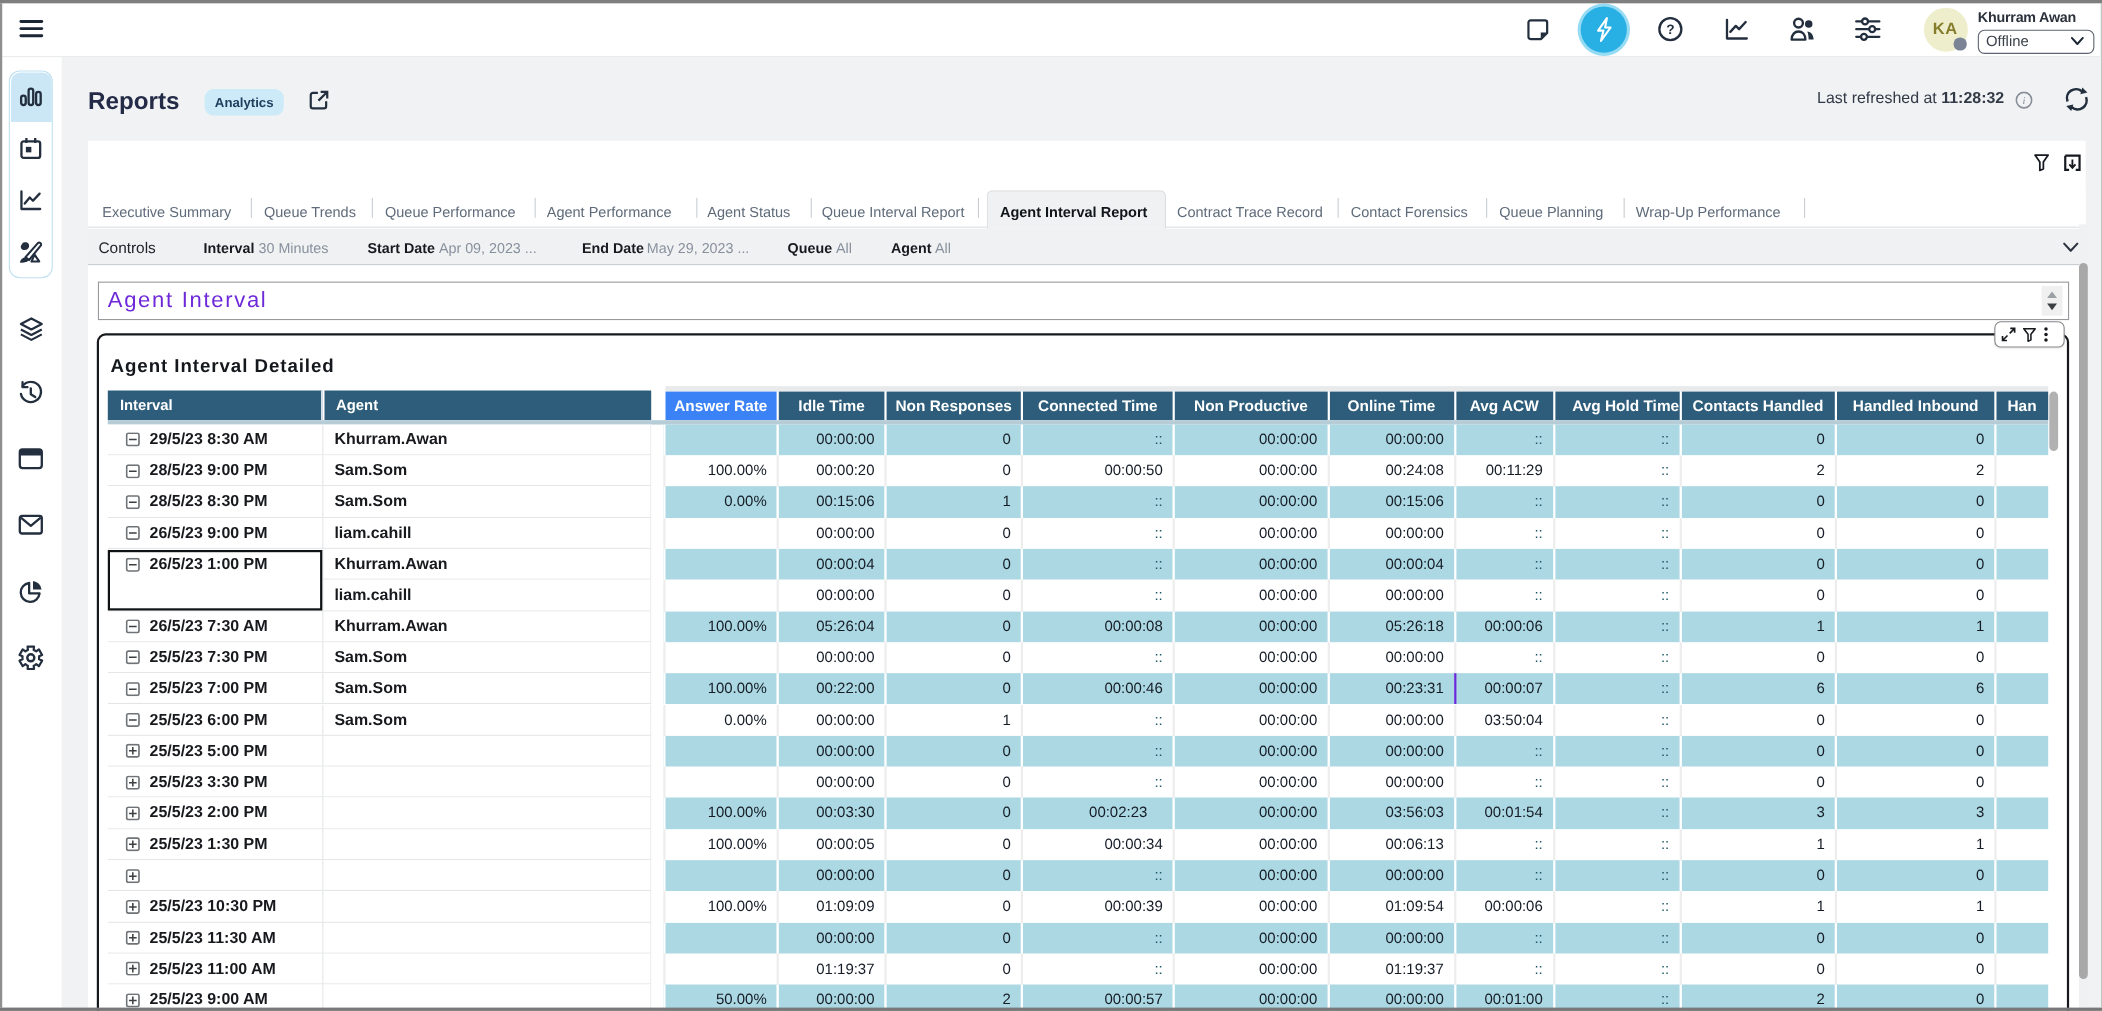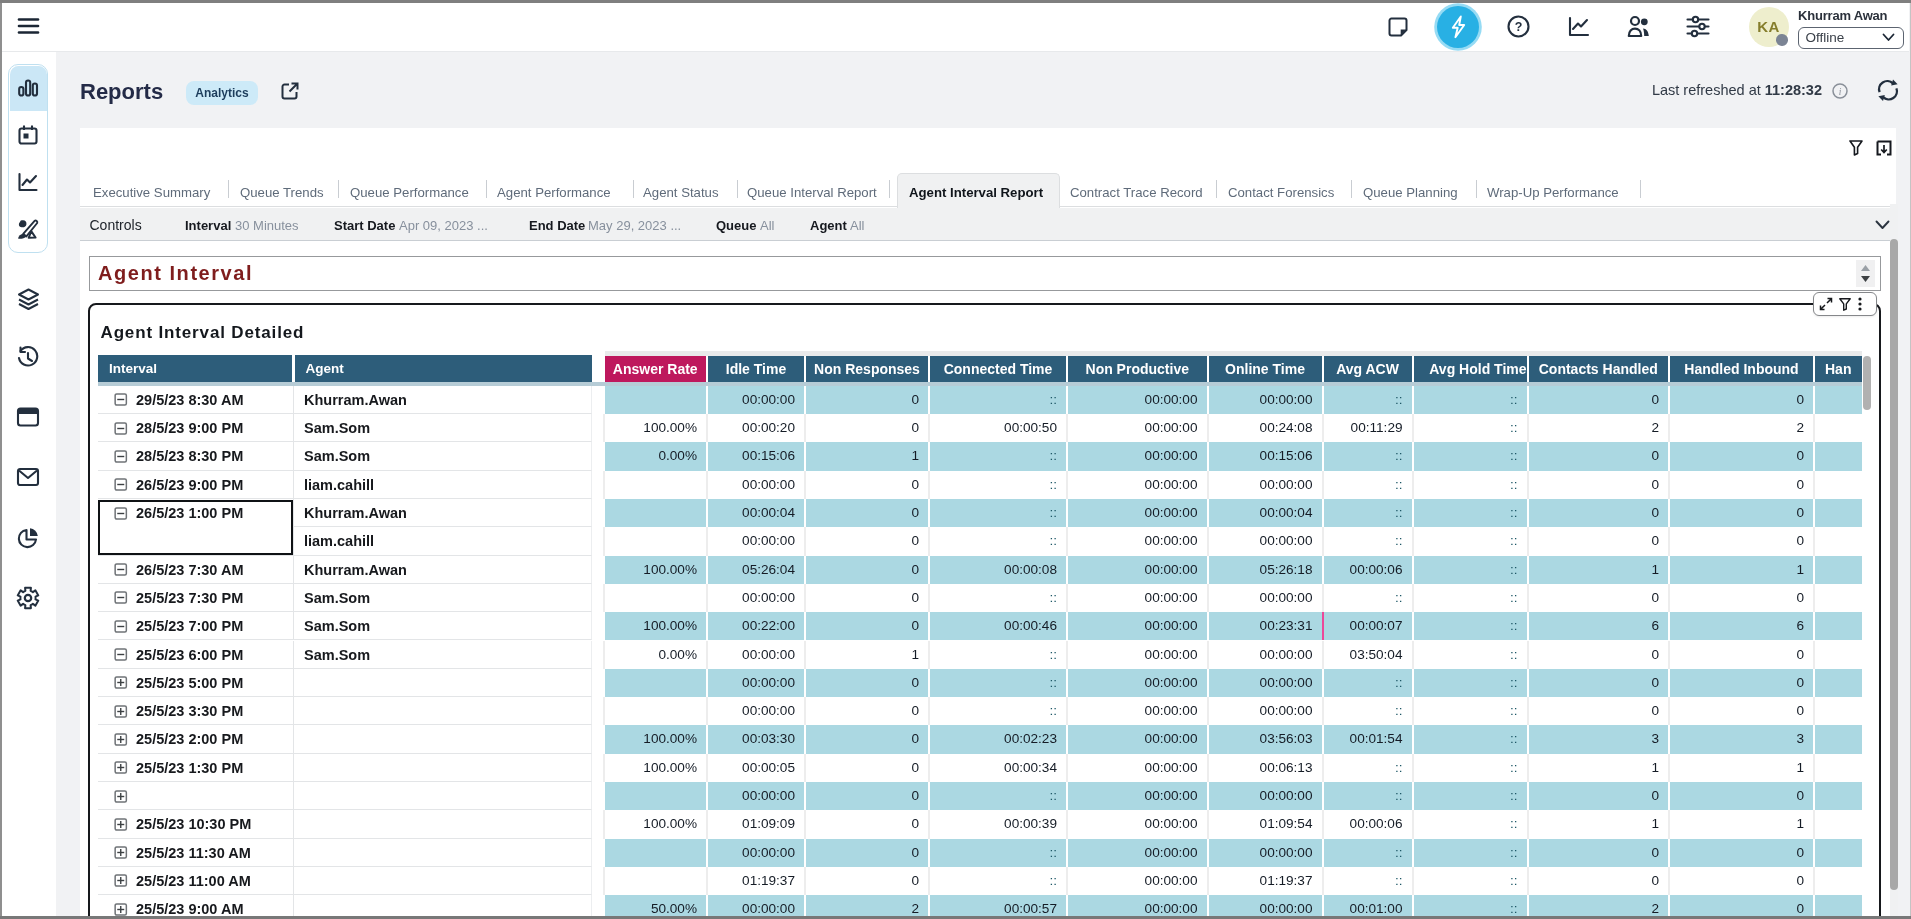--- a/index.html
+++ b/index.html
@@ -163,21 +163,21 @@
 <div class="abs" style="left:529px;top:218px;font-size:13px;font-weight:bold;color:#16191f;">End Date</div>
 <div class="abs" style="left:588px;top:218px;font-size:13px;color:#87909d;">May 29, 2023 ...</div>
 <div class="abs" style="left:716px;top:218px;font-size:13px;font-weight:bold;color:#16191f;">Queue</div>
 <div class="abs" style="left:760px;top:218px;font-size:13px;color:#87909d;">All</div>
 <div class="abs" style="left:810px;top:218px;font-size:13px;font-weight:bold;color:#16191f;">Agent</div>
 <div class="abs" style="left:850px;top:218px;font-size:13px;color:#87909d;">All</div>
 <svg class="abs" style="left:1875px;top:220px" width="15" height="10" viewBox="0 0 15 10">
     <path d="M1.5 1.5 L7.5 8 L13.5 1.5" fill="none" stroke="#2b3440" stroke-width="1.9" stroke-linecap="round" stroke-linejoin="round"></path>
   </svg>
 <div class="abs" style="left:89px;top:256px;width:1792px;height:34.5px;background:#fff;border:1.2px solid #97999c;"></div>
-<div class="abs" style="left:98px;top:262px;font-size:20px;letter-spacing:1.55px;font-weight:bold;color:#7f1d1d;">Agent Interval</div>
+<div class="abs" style="left:98px;top:262px;font-size:20px;letter-spacing:1.55px;font-weight:normal;color:#6d28d9;">Agent Interval</div>
 <div class="abs" style="left:1856px;top:260px;width:19px;height:27px;background:#f0f0f1;"></div>
 <svg class="abs" style="left:1860px;top:264px" width="11" height="8" viewBox="0 0 11 8">
     <path d="M1 7 L5.5 1 L10 7 z" fill="#9aa0a6"></path>
   </svg>
 <svg class="abs" style="left:1860px;top:275px" width="11" height="8" viewBox="0 0 11 8">
     <path d="M1 1 L5.5 7 L10 1 z" fill="#3c4043"></path>
   </svg>
 <div class="abs" style="left:88px;top:303px;width:1793px;height:627px;background:#fff;border:2px solid #17191d;border-radius:8px;"></div>
 <div class="abs" style="left:100.5px;top:323px;font-size:17px;letter-spacing:0.85px;font-weight:bold;color:#14181d;">Agent Interval Detailed</div>
 <div class="abs" style="left:1813px;top:292px;width:64px;height:24px;background:#fff;border:1.3px solid #85878a;border-radius:6px;box-shadow:0 1px 2px rgba(0,0,0,0.08);"></div>
@@ -191,21 +191,21 @@
 <path d="M0.8 0.8 h10.4 L7.3 5.9 V11 L4.7 12.2 V5.9 z" fill="none" stroke="#17191d" stroke-width="1.4" stroke-linejoin="round"></path>
   </svg>
 <svg class="abs" style="left:1858px;top:297px" width="4" height="14" viewBox="0 0 4 14">
 <circle cx="2" cy="2" r="1.6" fill="#17191d"></circle>
     <circle cx="2" cy="7" r="1.6" fill="#17191d"></circle>
     <circle cx="2" cy="12" r="1.6" fill="#17191d"></circle>
   </svg>
 <div class="abs" style="left:605px;top:351px;width:1257px;height:4.5px;background:#e9eaeb;"></div>
 <div class="abs" style="left:98px;top:355px;width:195px;height:27.2px;background:#2d5d7a;color:#fff;font-weight:bold;font-size:13.5px;line-height:27.2px;padding-left:11px;border-right:1.5px solid #fff;">Interval</div>
 <div class="abs" style="left:294.5px;top:355px;width:297.5px;height:27.2px;background:#2d5d7a;color:#fff;font-weight:bold;font-size:13.5px;line-height:27.2px;padding-left:11px;">Agent</div>
-<div class="abs" style="left:604.5px;top:355.5px;width:101.5px;height:26.7px;background:#be185d;color:#fff;font-weight:bold;font-size:14px;line-height:26.7px;text-align:center;overflow:hidden;">Answer Rate</div>
+<div class="abs" style="left:604.5px;top:355.5px;width:101.5px;height:26.7px;background:#3b82f6;color:#fff;font-weight:bold;font-size:14px;line-height:26.7px;text-align:center;overflow:hidden;">Answer Rate</div>
 <div class="abs" style="left:708px;top:355.5px;width:96px;height:26.7px;background:#2d5d7a;color:#fff;font-weight:bold;font-size:14px;line-height:26.7px;text-align:center;overflow:hidden;">Idle Time</div>
 <div class="abs" style="left:806px;top:355.5px;width:122px;height:26.7px;background:#2d5d7a;color:#fff;font-weight:bold;font-size:14px;line-height:26.7px;text-align:center;overflow:hidden;">Non Responses</div>
 <div class="abs" style="left:930px;top:355.5px;width:136px;height:26.7px;background:#2d5d7a;color:#fff;font-weight:bold;font-size:14px;line-height:26.7px;text-align:center;overflow:hidden;">Connected Time</div>
 <div class="abs" style="left:1068px;top:355.5px;width:138.5px;height:26.7px;background:#2d5d7a;color:#fff;font-weight:bold;font-size:14px;line-height:26.7px;text-align:center;overflow:hidden;">Non Productive</div>
 <div class="abs" style="left:1208.5px;top:355.5px;width:113.0px;height:26.7px;background:#2d5d7a;color:#fff;font-weight:bold;font-size:14px;line-height:26.7px;text-align:center;overflow:hidden;">Online Time</div>
 <div class="abs" style="left:1323.5px;top:355.5px;width:88.0px;height:26.7px;background:#2d5d7a;color:#fff;font-weight:bold;font-size:14px;line-height:26.7px;text-align:center;overflow:hidden;">Avg ACW</div>
 <div class="abs" style="left:1413.5px;top:355.5px;width:113.0px;height:26.7px;background:#2d5d7a;color:#fff;font-weight:bold;font-size:14px;line-height:26.7px;text-align:right;overflow:hidden;">Avg Hold Time</div>
 <div class="abs" style="left:1528.5px;top:355.5px;width:139.5px;height:26.7px;background:#2d5d7a;color:#fff;font-weight:bold;font-size:14px;line-height:26.7px;text-align:center;overflow:hidden;">Contacts Handled</div>
 <div class="abs" style="left:1670px;top:355.5px;width:143px;height:26.7px;background:#2d5d7a;color:#fff;font-weight:bold;font-size:14px;line-height:26.7px;text-align:center;overflow:hidden;">Handled Inbound</div>
 <div class="abs" style="left:1815px;top:355.5px;width:47px;height:26.7px;background:#2d5d7a;color:#fff;font-weight:bold;font-size:14px;line-height:26.7px;text-align:left;padding-left:10px;overflow:hidden;">Han</div>
@@ -380,21 +380,21 @@
     </g>
   </svg>
 <div class="abs" style="left:136px;top:612.2px;height:28.30px;line-height:28.30px;font-size:14.5px;font-weight:bold;color:#17191d;">25/5/23 7:00 PM</div>
 <div class="abs" style="left:304px;top:612.2px;height:28.30px;line-height:28.30px;font-size:14.5px;font-weight:bold;color:#17191d;">Sam.Som</div>
 <div class="abs" style="left:602.5px;top:612.2px;width:103.5px;height:28.30px;background:#abd8e2;border-left:2px solid #fff;font-size:13.6px;color:#151c26;line-height:28.30px;text-align:right;padding-right:9px;">100.00%</div>
 <div class="abs" style="left:706px;top:612.2px;width:98px;height:28.30px;background:#abd8e2;border-left:2px solid #fff;font-size:13.6px;color:#151c26;line-height:28.30px;text-align:right;padding-right:9px;">00:22:00</div>
 <div class="abs" style="left:804px;top:612.2px;width:124px;height:28.30px;background:#abd8e2;border-left:2px solid #fff;font-size:13.6px;color:#151c26;line-height:28.30px;text-align:right;padding-right:9px;">0</div>
 <div class="abs" style="left:928px;top:612.2px;width:138px;height:28.30px;background:#abd8e2;border-left:2px solid #fff;font-size:13.6px;color:#151c26;line-height:28.30px;text-align:right;padding-right:9px;">00:00:46</div>
 <div class="abs" style="left:1066px;top:612.2px;width:140.5px;height:28.30px;background:#abd8e2;border-left:2px solid #fff;font-size:13.6px;color:#151c26;line-height:28.30px;text-align:right;padding-right:9px;">00:00:00</div>
 <div class="abs" style="left:1206.5px;top:612.2px;width:115.0px;height:28.30px;background:#abd8e2;border-left:2px solid #fff;font-size:13.6px;color:#151c26;line-height:28.30px;text-align:right;padding-right:9px;">00:23:31</div>
-<div class="abs" style="left:1321.5px;top:612.2px;width:90.0px;height:28.30px;background:#abd8e2;border-left:2px solid #ec4899;font-size:13.6px;color:#151c26;line-height:28.30px;text-align:right;padding-right:9px;">00:00:07</div>
+<div class="abs" style="left:1321.5px;top:612.2px;width:90.0px;height:28.30px;background:#abd8e2;border-left:2px solid #6d28d9;font-size:13.6px;color:#151c26;line-height:28.30px;text-align:right;padding-right:9px;">00:00:07</div>
 <div class="abs" style="left:1411.5px;top:612.2px;width:115.0px;height:28.30px;background:#abd8e2;border-left:2px solid #fff;font-size:13.6px;color:#1d5766;line-height:28.30px;text-align:right;padding-right:9px;">::</div>
 <div class="abs" style="left:1526.5px;top:612.2px;width:141.5px;height:28.30px;background:#abd8e2;border-left:2px solid #fff;font-size:13.6px;color:#151c26;line-height:28.30px;text-align:right;padding-right:9px;">6</div>
 <div class="abs" style="left:1668px;top:612.2px;width:145px;height:28.30px;background:#abd8e2;border-left:2px solid #fff;font-size:13.6px;color:#151c26;line-height:28.30px;text-align:right;padding-right:9px;">6</div>
 <div class="abs" style="left:1813px;top:612.2px;width:49px;height:28.30px;background:#abd8e2;border-left:2px solid #fff;font-size:13.6px;color:#151c26;line-height:28.30px;text-align:right;padding-right:9px;"></div>
 <div class="abs" style="left:98px;top:640.5px;width:195px;height:28.30px;background:#fff;border-bottom:1px solid #e3e5e7;"></div>
 <div class="abs" style="left:293px;top:640.5px;width:299px;height:28.30px;background:#fff;border-bottom:1px solid #e3e5e7;border-left:1px solid #e3e5e7;border-right:1px solid #eceef0;"></div>
 <svg class="abs" style="left:114px;top:648.0px" width="13.5" height="13" viewBox="0 0 13 13">
     <rect x="0.9" y="0.9" width="11.2" height="11.2" rx="1.5" fill="none" stroke="#6f7377" stroke-width="1.5"></rect>
     <g stroke="#3c4043" stroke-width="1.4">
       <line x1="3" y1="6.5" x2="10" y2="6.5"></line>
@@ -461,21 +461,21 @@
     <rect x="0.9" y="0.9" width="11.2" height="11.2" rx="1.5" fill="none" stroke="#6f7377" stroke-width="1.5"></rect>
     <g stroke="#3c4043" stroke-width="1.4">
       <line x1="3" y1="6.5" x2="10" y2="6.5"></line>
       <line x1="6.5" y1="3" x2="6.5" y2="10"></line>
     </g>
   </svg>
 <div class="abs" style="left:136px;top:725.4px;height:28.30px;line-height:28.30px;font-size:14.5px;font-weight:bold;color:#17191d;">25/5/23 2:00 PM</div>
 <div class="abs" style="left:602.5px;top:725.4px;width:103.5px;height:28.30px;background:#abd8e2;border-left:2px solid #fff;font-size:13.6px;color:#151c26;line-height:28.30px;text-align:right;padding-right:9px;">100.00%</div>
 <div class="abs" style="left:706px;top:725.4px;width:98px;height:28.30px;background:#abd8e2;border-left:2px solid #fff;font-size:13.6px;color:#151c26;line-height:28.30px;text-align:right;padding-right:9px;">00:03:30</div>
 <div class="abs" style="left:804px;top:725.4px;width:124px;height:28.30px;background:#abd8e2;border-left:2px solid #fff;font-size:13.6px;color:#151c26;line-height:28.30px;text-align:right;padding-right:9px;">0</div>
-<div class="abs" style="left:928px;top:725.4px;width:138px;height:28.30px;background:#abd8e2;border-left:2px solid #fff;font-size:13.6px;color:#151c26;line-height:28.30px;text-align:right;padding-right:9px;">00:02:23</div>
+<div class="abs" style="left:928px;top:725.4px;width:138px;height:28.30px;background:#abd8e2;border-left:2px solid #fff;font-size:13.6px;color:#151c26;line-height:28.30px;text-align:right;padding-right:23px;">00:02:23</div>
 <div class="abs" style="left:1066px;top:725.4px;width:140.5px;height:28.30px;background:#abd8e2;border-left:2px solid #fff;font-size:13.6px;color:#151c26;line-height:28.30px;text-align:right;padding-right:9px;">00:00:00</div>
 <div class="abs" style="left:1206.5px;top:725.4px;width:115.0px;height:28.30px;background:#abd8e2;border-left:2px solid #fff;font-size:13.6px;color:#151c26;line-height:28.30px;text-align:right;padding-right:9px;">03:56:03</div>
 <div class="abs" style="left:1321.5px;top:725.4px;width:90.0px;height:28.30px;background:#abd8e2;border-left:2px solid #fff;font-size:13.6px;color:#151c26;line-height:28.30px;text-align:right;padding-right:9px;">00:01:54</div>
 <div class="abs" style="left:1411.5px;top:725.4px;width:115.0px;height:28.30px;background:#abd8e2;border-left:2px solid #fff;font-size:13.6px;color:#1d5766;line-height:28.30px;text-align:right;padding-right:9px;">::</div>
 <div class="abs" style="left:1526.5px;top:725.4px;width:141.5px;height:28.30px;background:#abd8e2;border-left:2px solid #fff;font-size:13.6px;color:#151c26;line-height:28.30px;text-align:right;padding-right:9px;">3</div>
 <div class="abs" style="left:1668px;top:725.4px;width:145px;height:28.30px;background:#abd8e2;border-left:2px solid #fff;font-size:13.6px;color:#151c26;line-height:28.30px;text-align:right;padding-right:9px;">3</div>
 <div class="abs" style="left:1813px;top:725.4px;width:49px;height:28.30px;background:#abd8e2;border-left:2px solid #fff;font-size:13.6px;color:#151c26;line-height:28.30px;text-align:right;padding-right:9px;"></div>
 <div class="abs" style="left:98px;top:753.7px;width:195px;height:28.30px;background:#fff;border-bottom:1px solid #e3e5e7;"></div>
 <div class="abs" style="left:293px;top:753.7px;width:299px;height:28.30px;background:#fff;border-bottom:1px solid #e3e5e7;border-left:1px solid #e3e5e7;border-right:1px solid #eceef0;"></div>
 <svg class="abs" style="left:114px;top:761.2px" width="13.5" height="13" viewBox="0 0 13 13">

